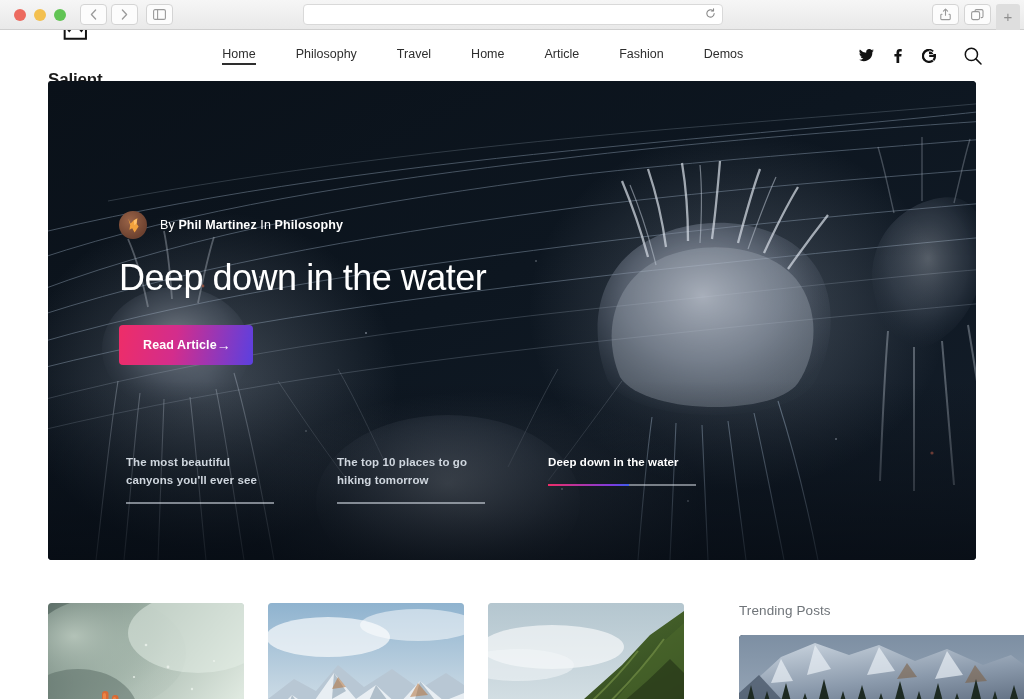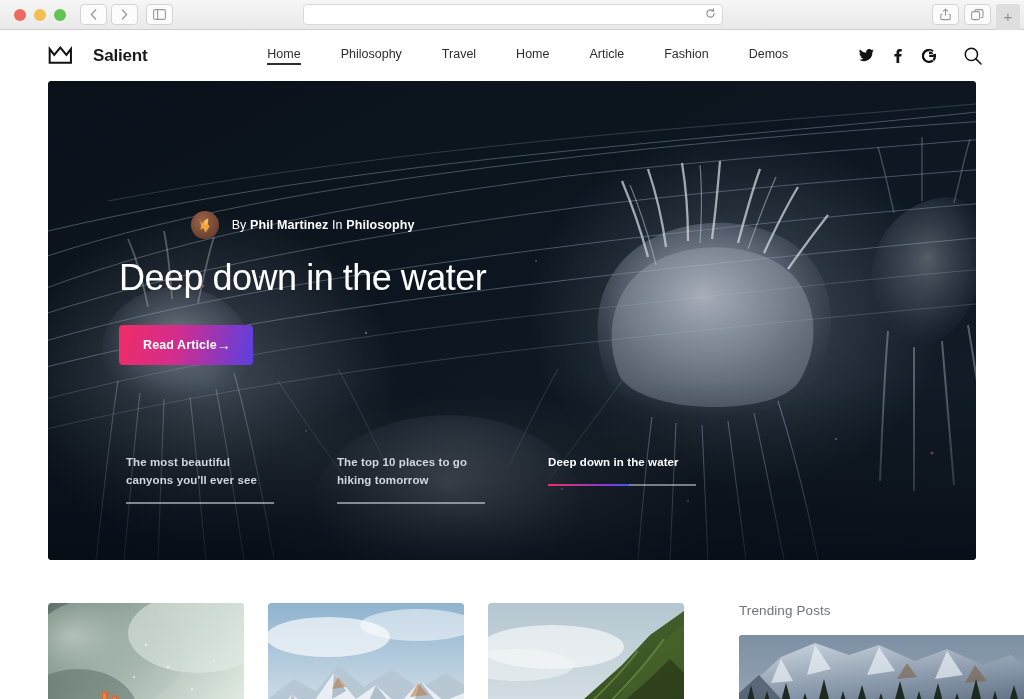--- a/index.html
+++ b/index.html
@@ -79,21 +79,21 @@
   }
 
   
   .site-header {
     height: 51px;
     background: #ffffff;
     display: flex;
     align-items: center;
     padding: 0 42px 0 48px;
   }
-  .brand { display: flex; align-items: center; gap: 20px; }
+  .brand { display: flex; align-items: center; gap: 29px; flex-direction: column; }
   .brand-name {
     font-size: 17px;
     font-weight: bold;
     color: #1b1b1b;
     letter-spacing: -0.2px;
   }
   .main-nav {
     display: flex;
     align-items: center;
     gap: 40px;
@@ -139,21 +139,20 @@
     position: absolute;
     left: 71px;
     top: 130px;
     z-index: 5;
   }
   .byline {
     display: flex;
     align-items: center;
     gap: 13px;
     margin-bottom: 18px;
-    justify-content: center;
   }
   .avatar {
     width: 28px; height: 28px;
     border-radius: 50%;
     background: radial-gradient(circle at 40% 35%, #9a6448, #6d4230 70%);
     display: flex; align-items: center; justify-content: center;
     overflow: hidden;
     flex: none;
   }
   .byline-text {

